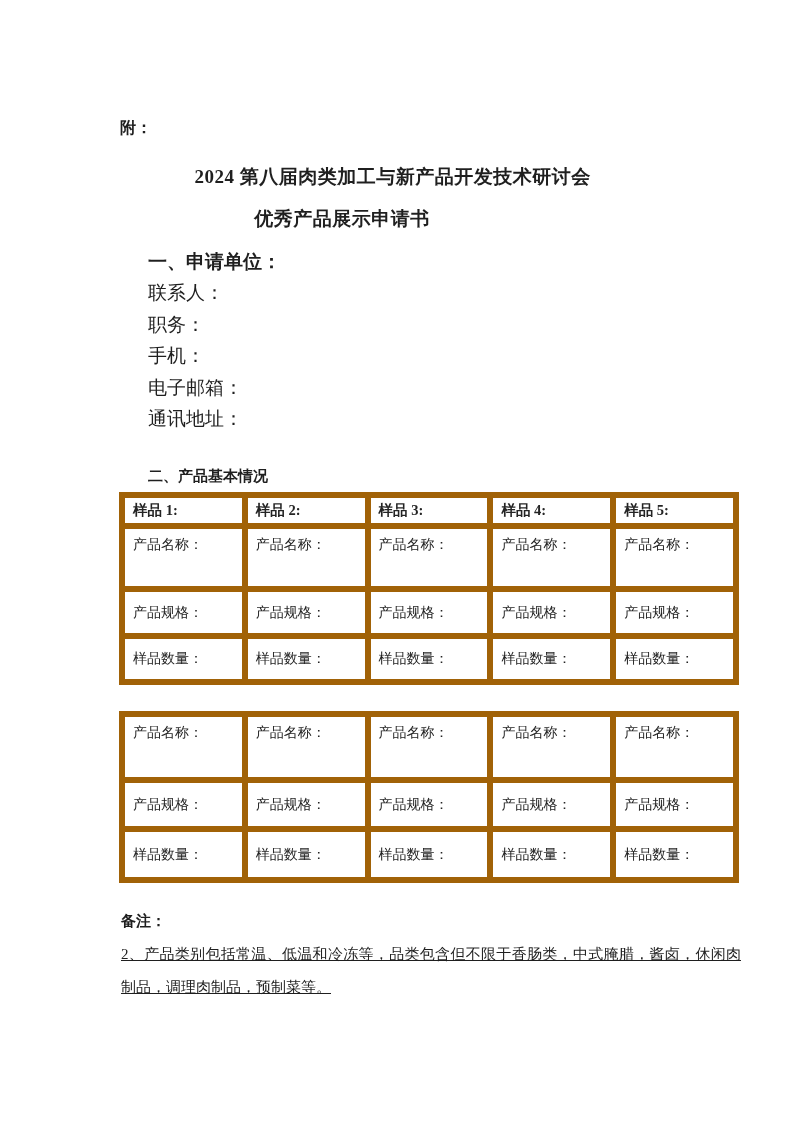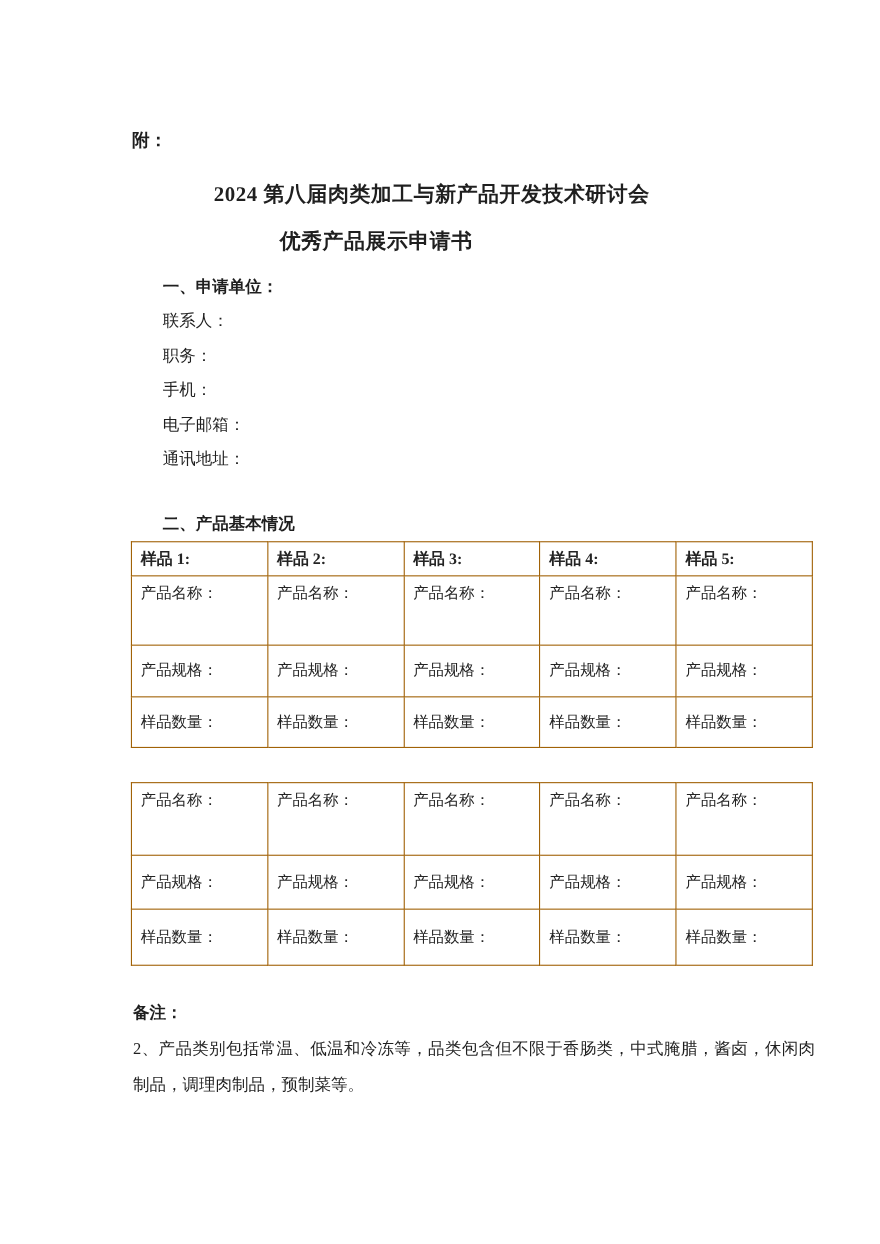--- a/index.html
+++ b/index.html
@@ -19,39 +19,39 @@
     position:absolute; left:0; top:164px; width:785px;
     text-align:center; font-size:19px; font-weight:bold; letter-spacing:0.5px;
   }
   .title-line2 {
     position:absolute; left:0; top:206px; width:684px;
     text-align:center; font-size:19px; font-weight:bold; letter-spacing:0.5px;
   }
 
   .fields {
     position:absolute; left:148px; top:246px;
-    font-size:15px; line-height:31.4px;
+    font-size:19px; line-height:31.4px;
   }
   .fields p { margin:0; }
   .fields .heading { font-weight:bold; }
 
   .s2-heading {
     position:absolute; left:148px; top:467px;
     font-size:15px; font-weight:bold;
   }
 
   .sample-table {
     position:absolute; left:119px; width:620px;
     border-collapse:collapse; table-layout:fixed;
     font-size:14px; color:#242424;
   }
   .sample-table.t1 { top:492px; }
   .sample-table.t2 { top:711px; }
   .sample-table th, .sample-table td {
-    border:1px solid #a16207;
+    border:6px solid #a16207;
     padding:0 8px;
     overflow:hidden;
   }
   .sample-table th {
     font-size:14.5px; font-weight:bold; text-align:left; vertical-align:middle;
   }
   .t1 .header-row th { height:31px; }
   .t1 .name-row td   { height:63px; vertical-align:top; padding-top:7px; }
   .t1 .spec-row td   { height:47px; vertical-align:middle; }
   .t1 .qty-row td    { height:46px; vertical-align:middle; }
@@ -59,21 +59,21 @@
   .t2 .name-row td   { height:66px; vertical-align:top; padding-top:7px; }
   .t2 .spec-row td   { height:49px; vertical-align:middle; }
   .t2 .qty-row td    { height:51px; vertical-align:middle; }
 
   .notes {
     position:absolute; left:121px; top:905px; width:620px;
     font-size:15px; line-height:33px;
   }
   .notes p { margin:0; }
   .notes .heading { font-weight:bold; }
-  .notes .justify { text-align:justify; }
+  .notes .justify { text-align:justify;text-decoration:underline; }
 </style>
 </head>
 <body>
 
 <div class="page">
 
   <div class="attachment">附：</div>
 
   <div class="title-line1">2024 第八届肉类加工与新产品开发技术研讨会</div>
   <div class="title-line2">优秀产品展示申请书</div>

